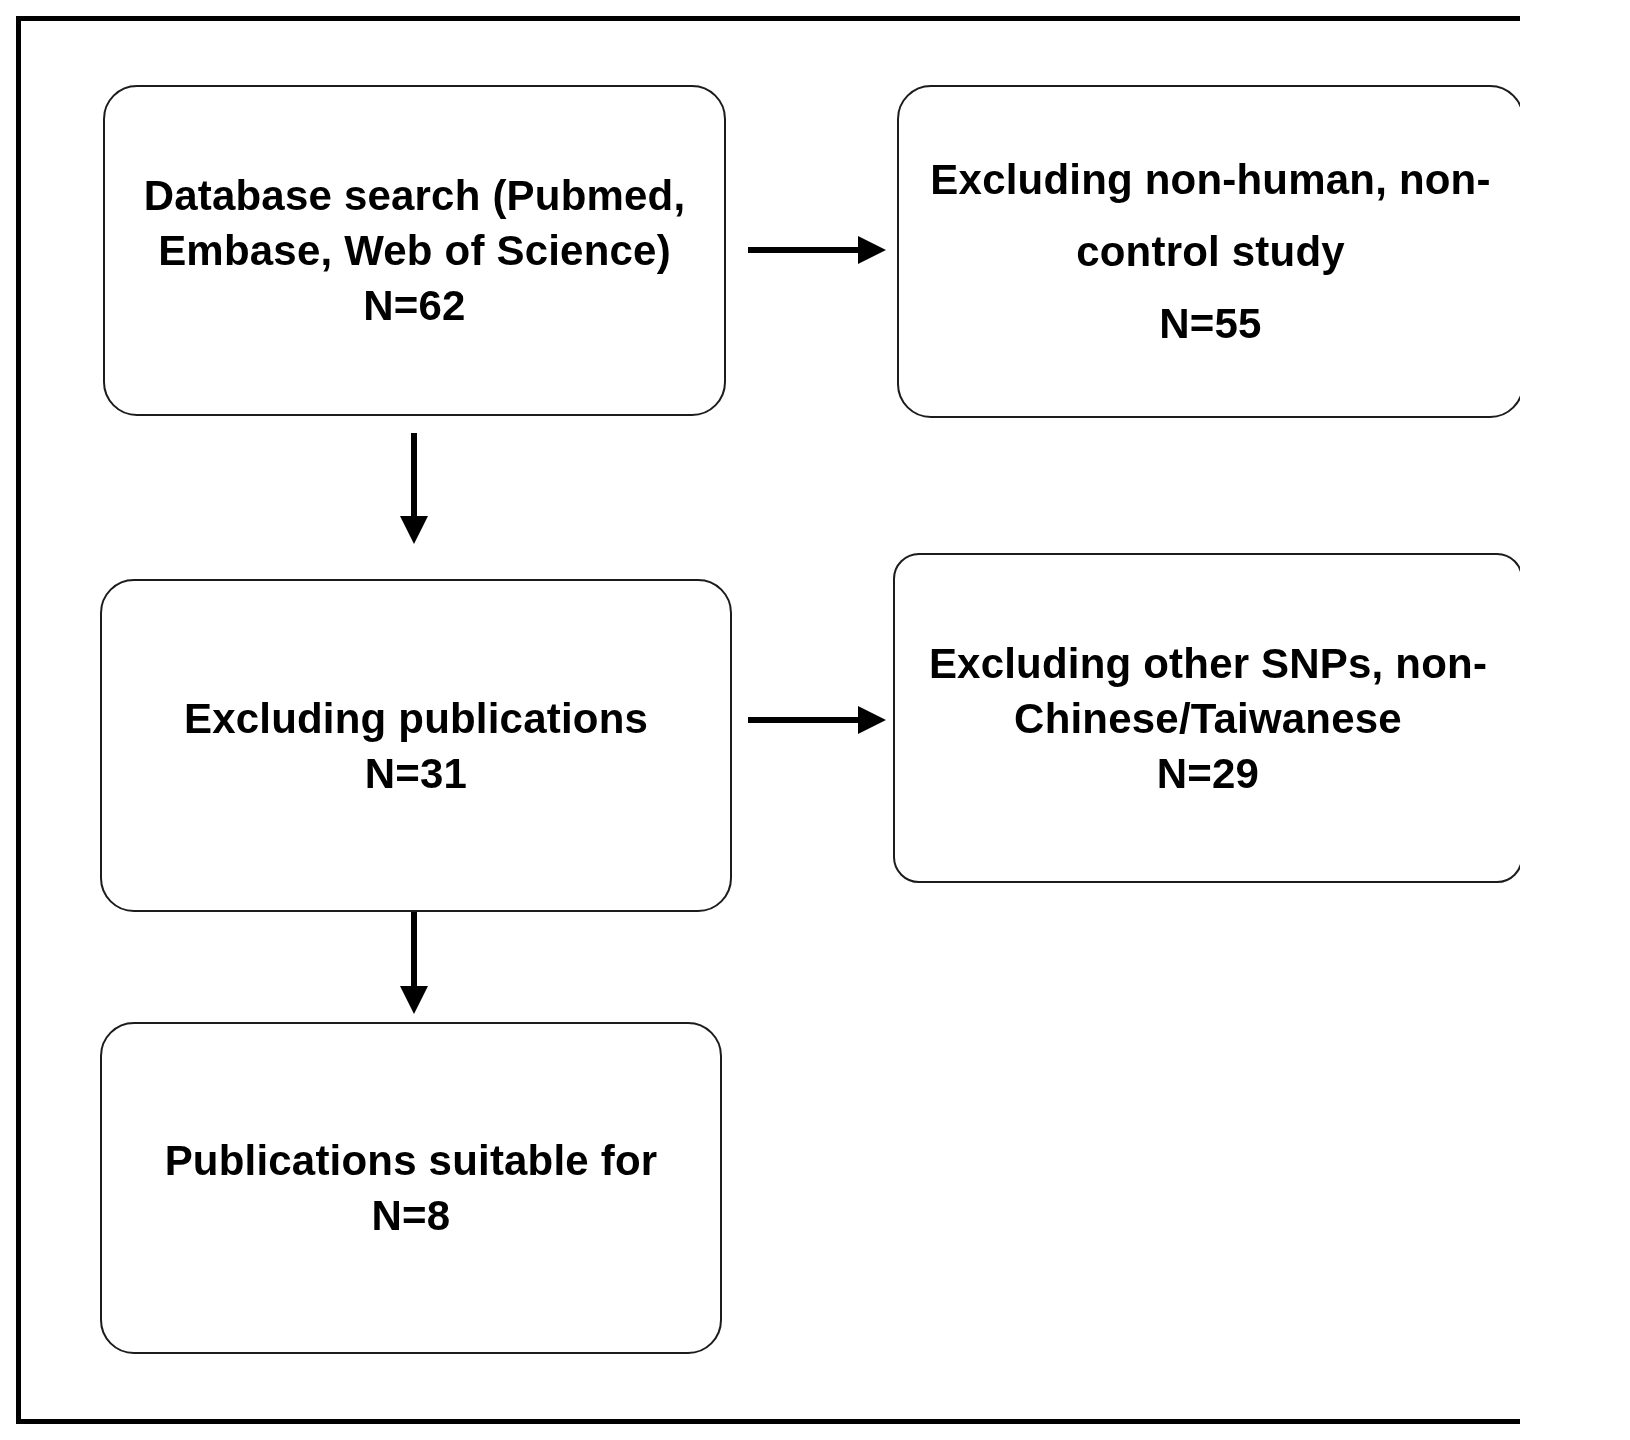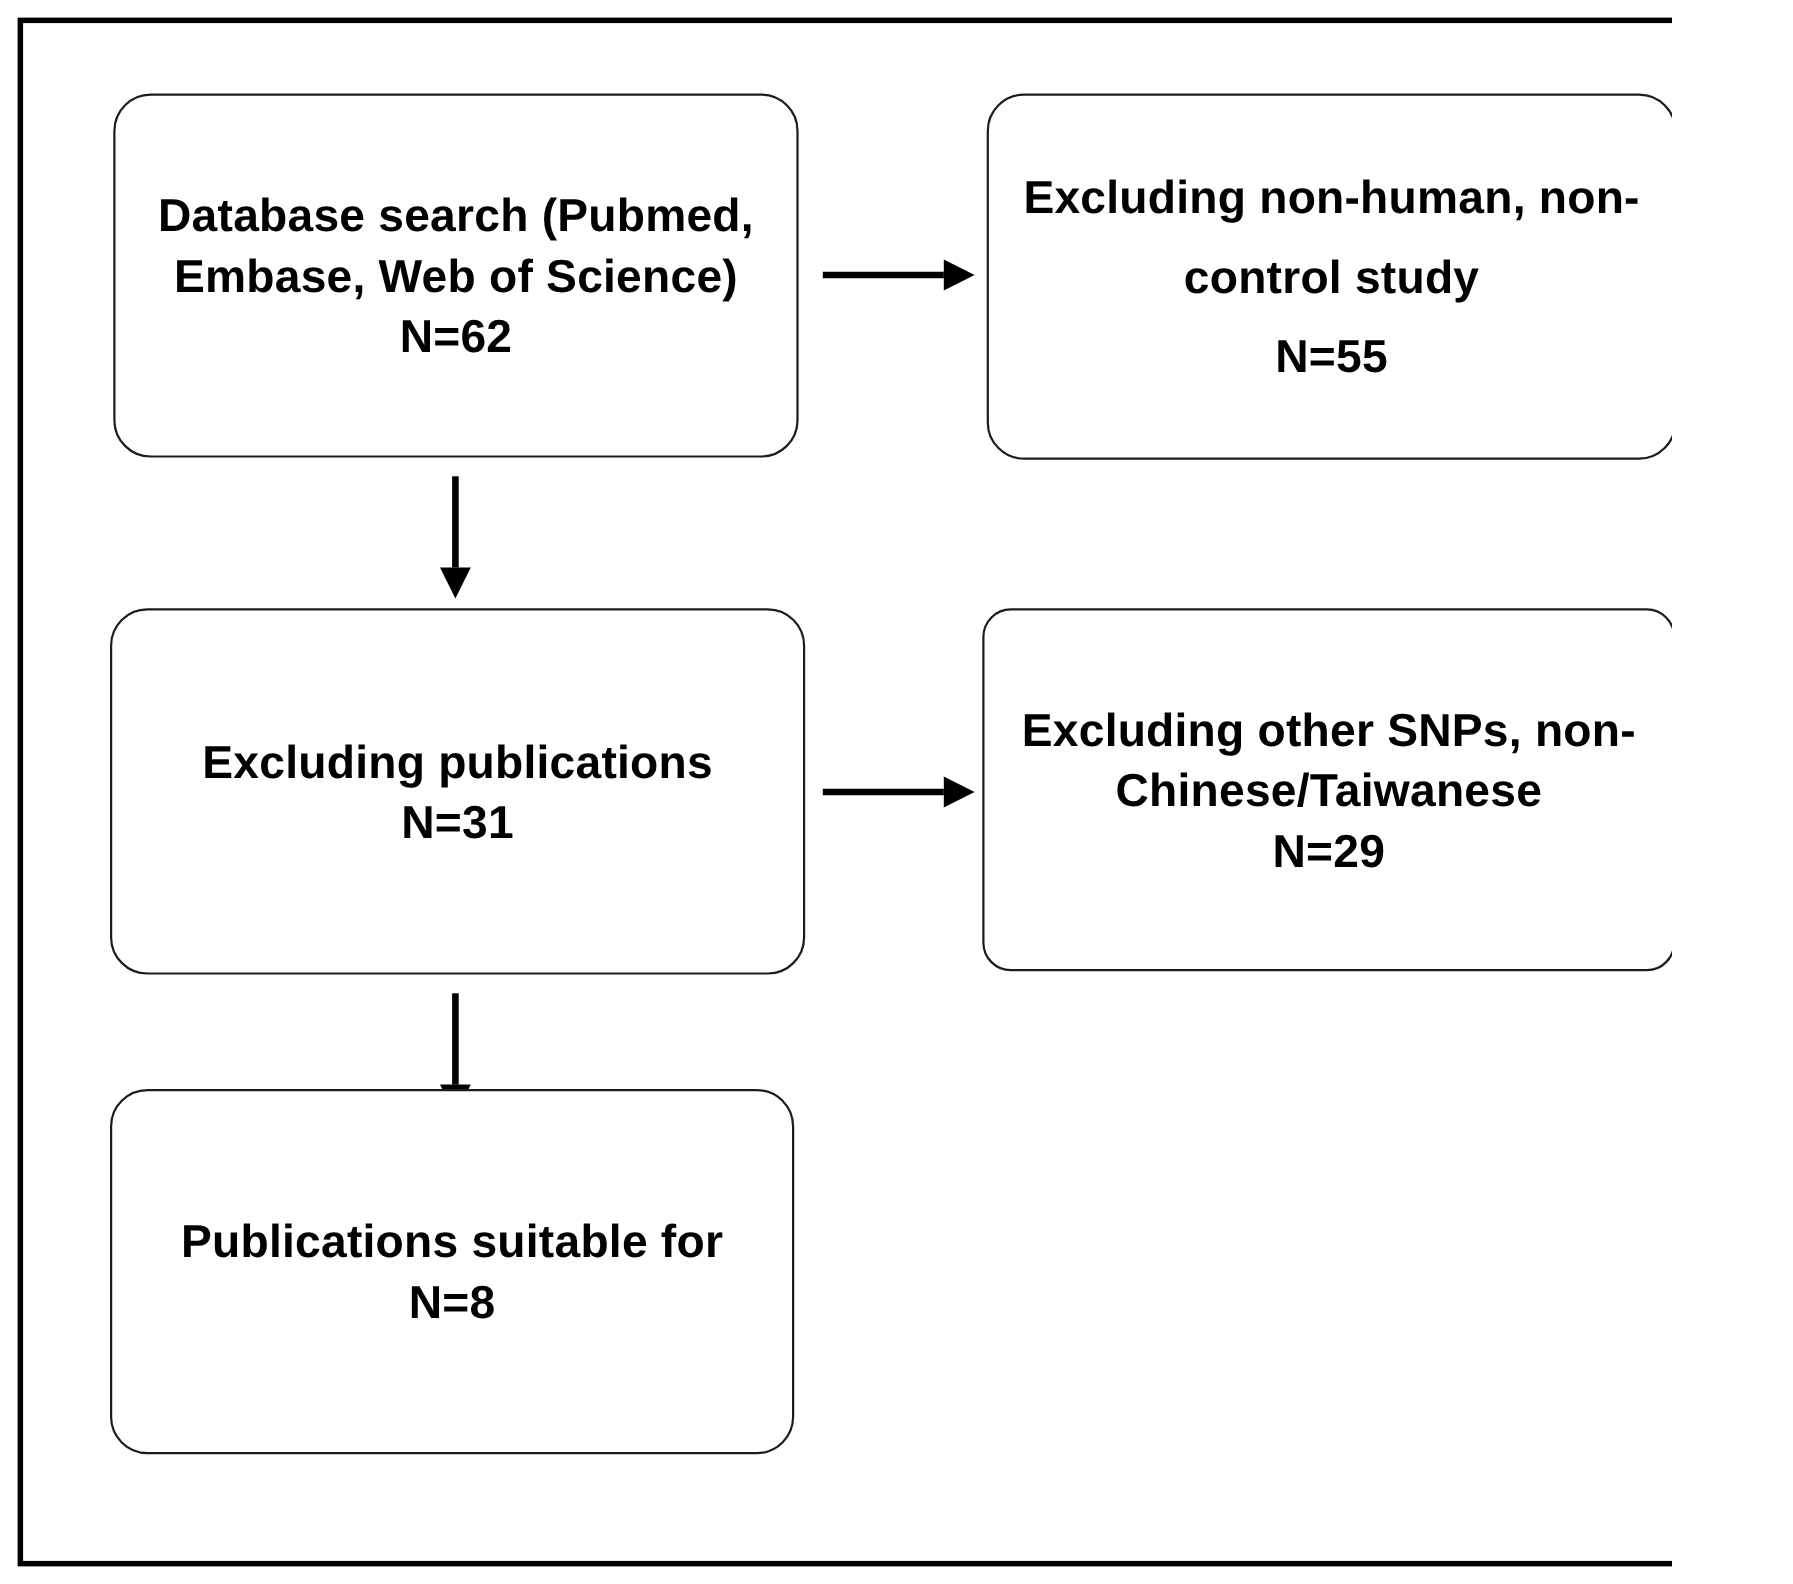--- a/index.html
+++ b/index.html
@@ -41,23 +41,23 @@
     line-height: 55px;
     font-weight: 700;
     letter-spacing: 0.2px;
   }
   .node .line {
     display: block;
     white-space: nowrap;
   }
   .node-database-search   { left: 103px; top:  85px; width: 623px; height: 331px; }
   .node-excluding-screening { left: 897px; top:  85px; width: 627px; height: 333px; gap: 17px; }
-  .node-excluding-fulltext  { left: 100px; top: 553px; width: 632px; height: 333px; text-align: center; }
+  .node-excluding-fulltext  { left: 100px; top: 579px; width: 632px; height: 333px; text-align: center; }
   .node-excluding-snps      { left: 893px; top: 553px; width: 630px; height: 330px; border-radius: 26px; }
-  .node-meta-analysis       { left: 100px; top: 990px; width: 622px; height: 332px; }
+  .node-meta-analysis       { left: 100px; top: 1022px; width: 622px; height: 332px; }
   .arrow-layer {
     position: absolute;
     left: 0;
     top: 0;
     width: 1630px;
     height: 1440px;
     pointer-events: none;
   }
 </style>
 </head>

